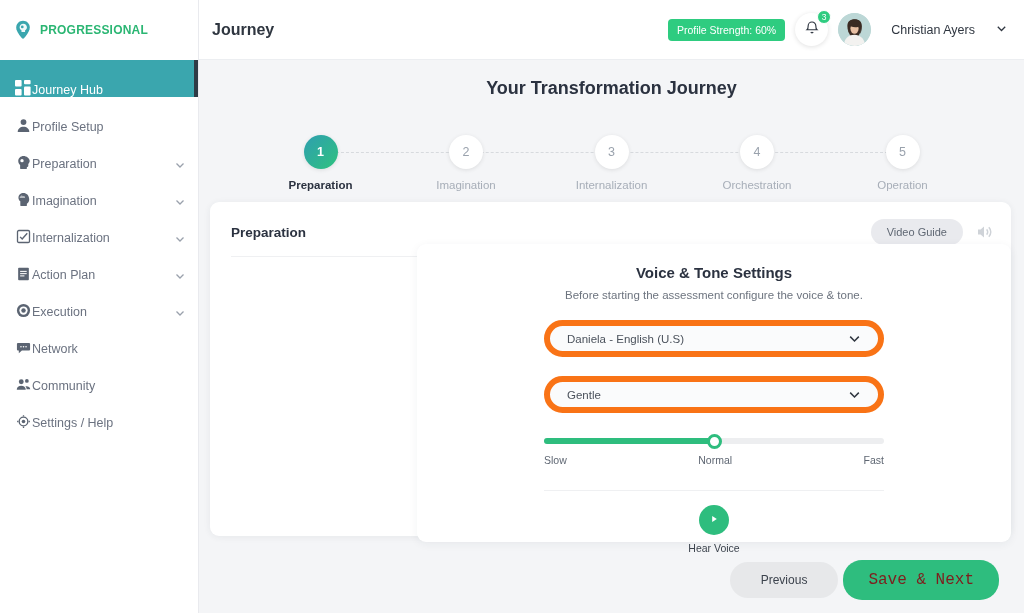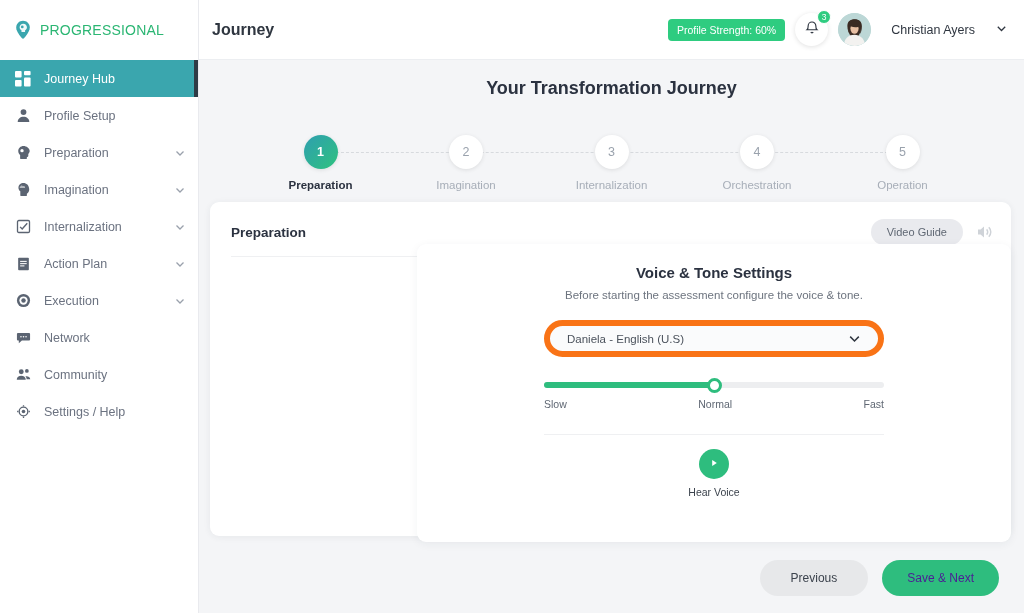--- a/index.html
+++ b/index.html
@@ -18,28 +18,28 @@
     border-right: 1px solid #e9eaee;
     flex: 0 0 199px;
     position: relative;
   }
   .logo-row {
     height: 60px; display: flex; align-items: center;
     padding-left: 12px; gap: 6px;
   }
   .logo-mark { width: 22px; height: 22px; flex: 0 0 22px; }
   .logo-text {
-    font-size: 14px; font-weight: normal; letter-spacing: .2px;
+    font-size: 12px; font-weight: bold; letter-spacing: .2px;
     color: #2bb673;
   }
   .nav { padding-top: 0px; }
   .nav-item {
-    display: flex; align-items: center;
+    display: flex; align-items: flex-end;
     height: 37px; padding-left: 14px; padding-right: 12px;
-    gap: 12px; cursor: pointer; position: relative;
+    gap: 0; cursor: pointer; position: relative;
     color: #6b7280; font-size: 12.5px;
   }
   .nav-item .nav-ico {
     width: 18px; height: 18px; flex: 0 0 18px;
     display: flex; align-items: center; justify-content: center;
     color: #5b6472;
   }
   .nav-item .nav-label { flex: 1 1 auto; white-space: nowrap; }
   .nav-item .chev { width: 12px; height: 12px; flex: 0 0 12px; color: #9aa1ac; }
   .nav-item.active {
@@ -176,30 +176,30 @@
   .hear-block { margin-top: 14px; display: flex; flex-direction: column; align-items: center; }
   .play-btn {
     width: 30px; height: 30px; border-radius: 50%; background: #2ebd7e;
     display: flex; align-items: center; justify-content: center; cursor: pointer;
     border: none;
   }
   .hear-label { margin-top: 7px; font-size: 10.5px; color: #3c434d; }
 
   
   .footer {
-    display: flex; justify-content: flex-end; align-items: center; gap: 14px;
+    display: flex; justify-content: flex-end; align-items: center; gap: 5px;
     padding: 24px 25px 0 0;
   }
   .btn-prev {
     background: #e7e8ea; color: #3c434d; border: none;
     border-radius: 19px; padding: 11px 31px; font-size: 12px; cursor: pointer;
   }
   .btn-next {
-    background: #2ebd7e; color: #4c1d95; border: none;
-    border-radius: 19px; padding: 11px 25px; font-size: 12px; cursor: pointer;
+    background: #2ebd7e; color: #7f1d1d; border: none;
+    border-radius: 19px; padding: 11px 25px; font-size: 16px; cursor: pointer; font-family: Liberation Mono, monospace;
   }
 </style>
 </head>
 <body>
 
 <div class="app">
 
   <aside class="sidebar">
     <div class="logo-row">
       <span class="logo-mark">
@@ -440,20 +440,28 @@
         <div class="field-wrap">
           <div class="select-field">
             <span>Daniela - English (U.S)</span>
             <span class="chev">
               <svg viewBox="0 0 16 16" width="15" height="15" fill="none" stroke="currentColor" stroke-width="1.6">
                   <path d="M3.4 6 8 10.6 12.6 6"></path>
                 </svg>
             </span>
           </div>
 
+          <div class="select-field">
+            <span>Gentle</span>
+            <span class="chev">
+              <svg viewBox="0 0 16 16" width="15" height="15" fill="none" stroke="currentColor" stroke-width="1.6">
+                  <path d="M3.4 6 8 10.6 12.6 6"></path>
+                </svg>
+            </span>
+          </div>
         </div>
 
         <div class="slider-block">
           <div class="slider-track">
             <div class="slider-fill" style="width: 50%;"></div>
             <div class="slider-thumb" style="left: 50%;"></div>
           </div>
           <div class="slider-labels">
             <span>Slow</span>
             <span>Normal</span>

